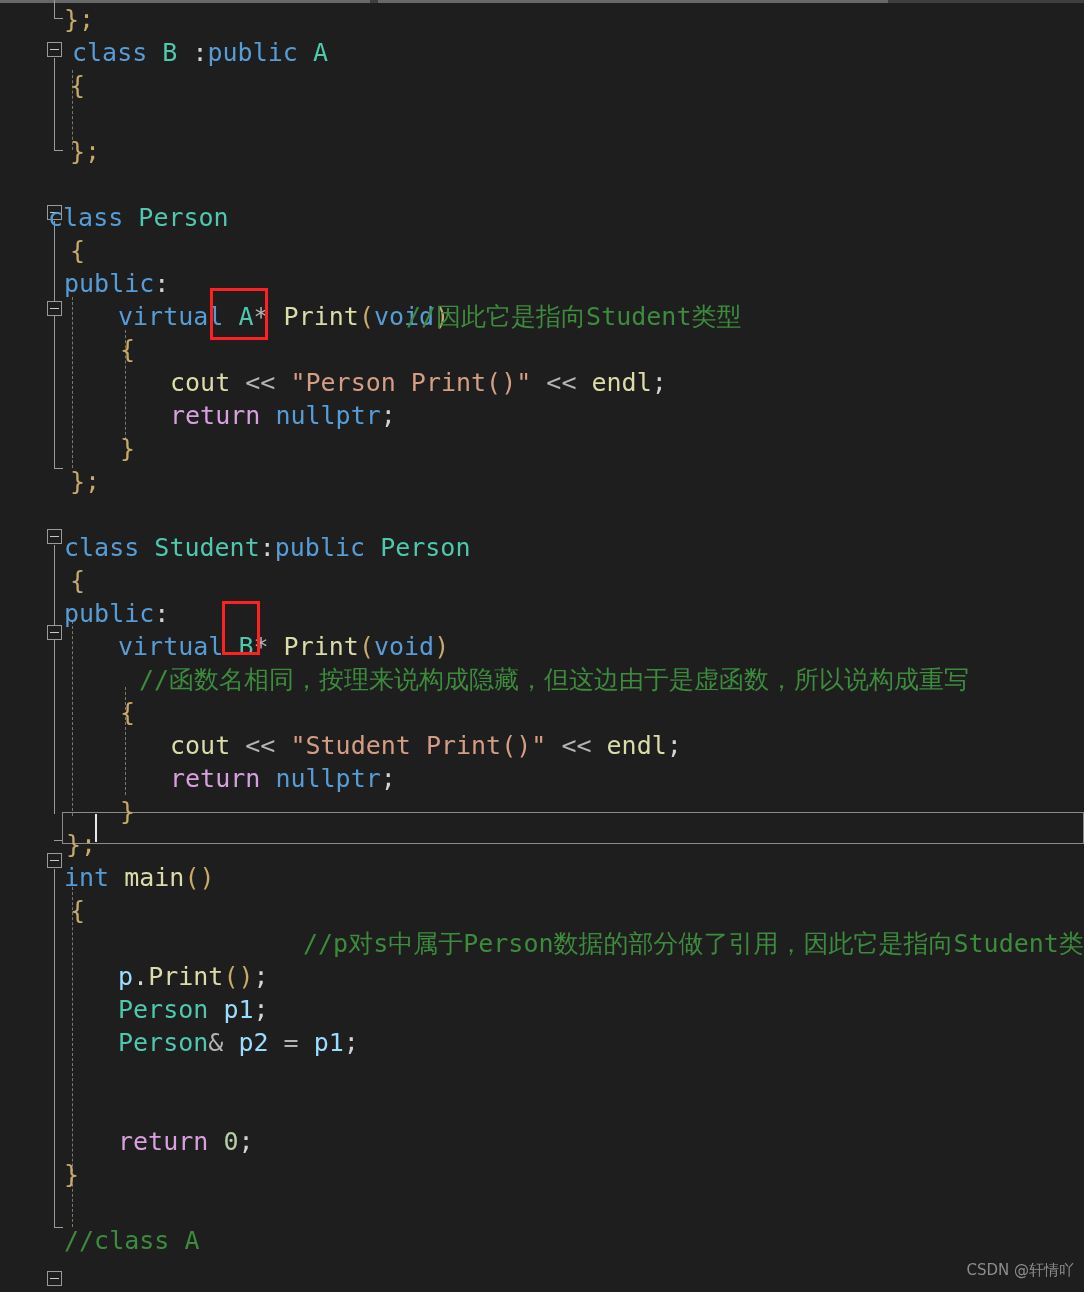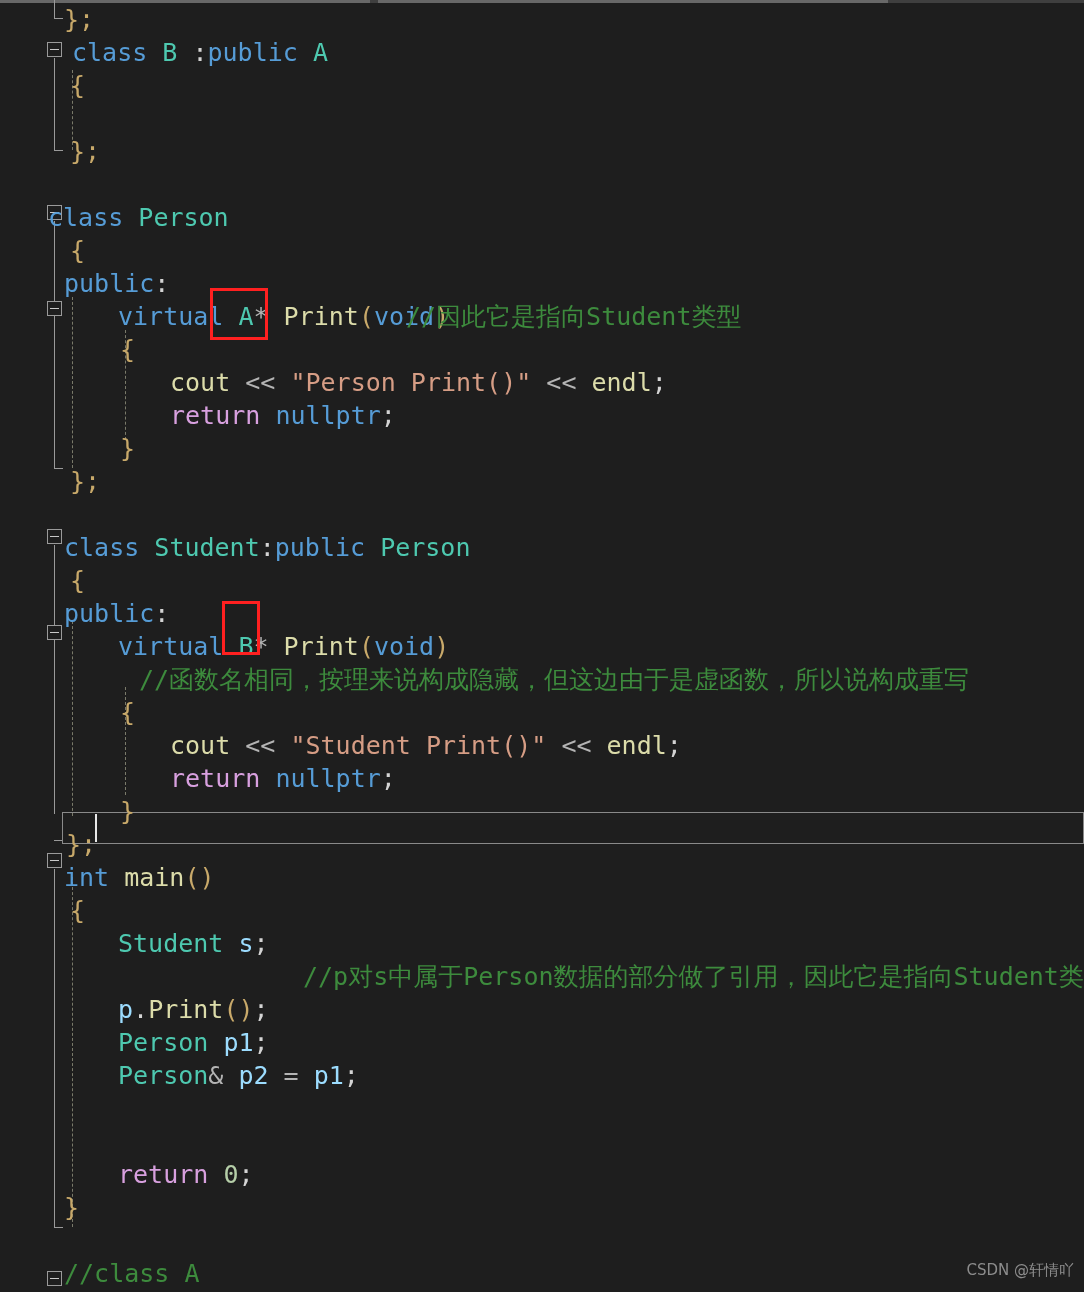--- a/index.html
+++ b/index.html
@@ -287,23 +287,20 @@
     </div>
 
     <div class="line">
       <span class="txt" style="left:64px;"><span class="kw">int</span> <span class="fn">main</span><span class="brace">()</span></span>
     </div>
 
     <div class="line">
       <span class="txt brace" style="left:70px;">{</span>
     </div>
 
-    <div class="line">
-      <span class="txt" style="left:118px;"><span class="type">Student</span> <span class="var">s</span><span class="punct">;</span></span>
-    </div>
 
     <div class="line">
       <span class="txt cmt" style="left:303px;">//p对s中属于Person数据的部分做了引用，因此它是指向Student类型</span>
     </div>
 
     <div class="line">
       <span class="txt" style="left:118px;"><span class="var">p</span><span class="punct">.</span><span class="fn">Print</span><span class="brace">()</span><span class="punct">;</span></span>
     </div>
 
     <div class="line">

